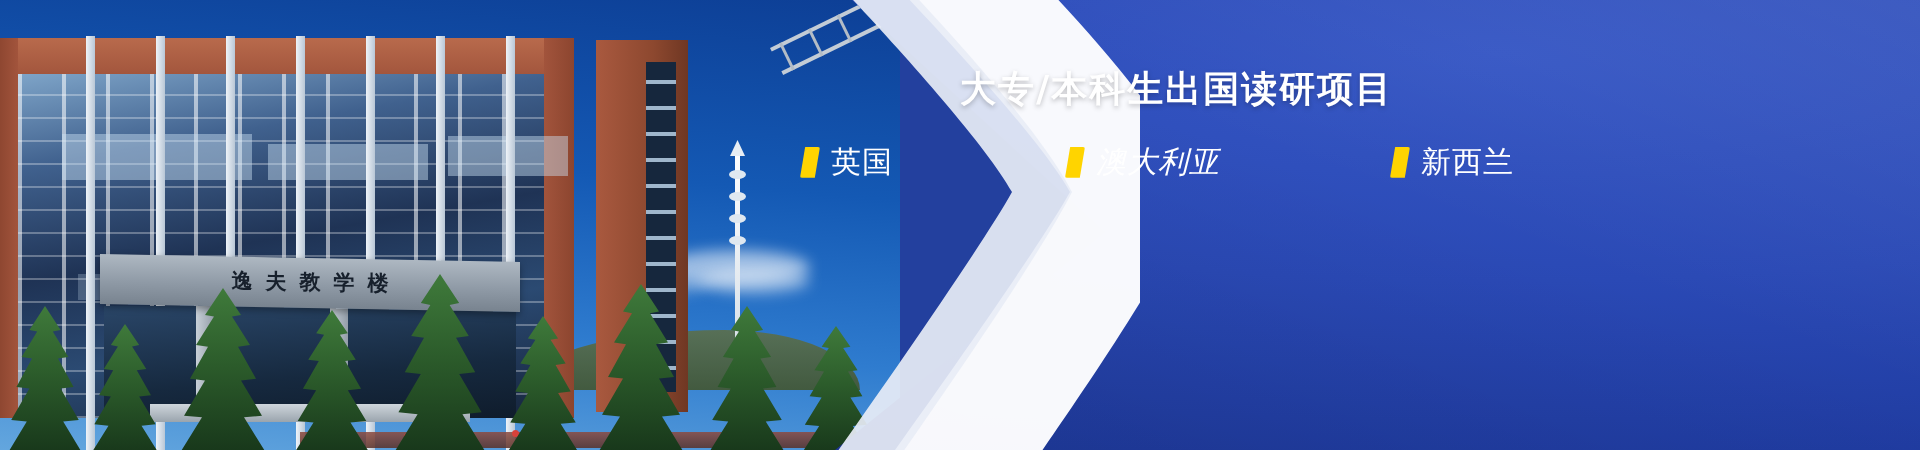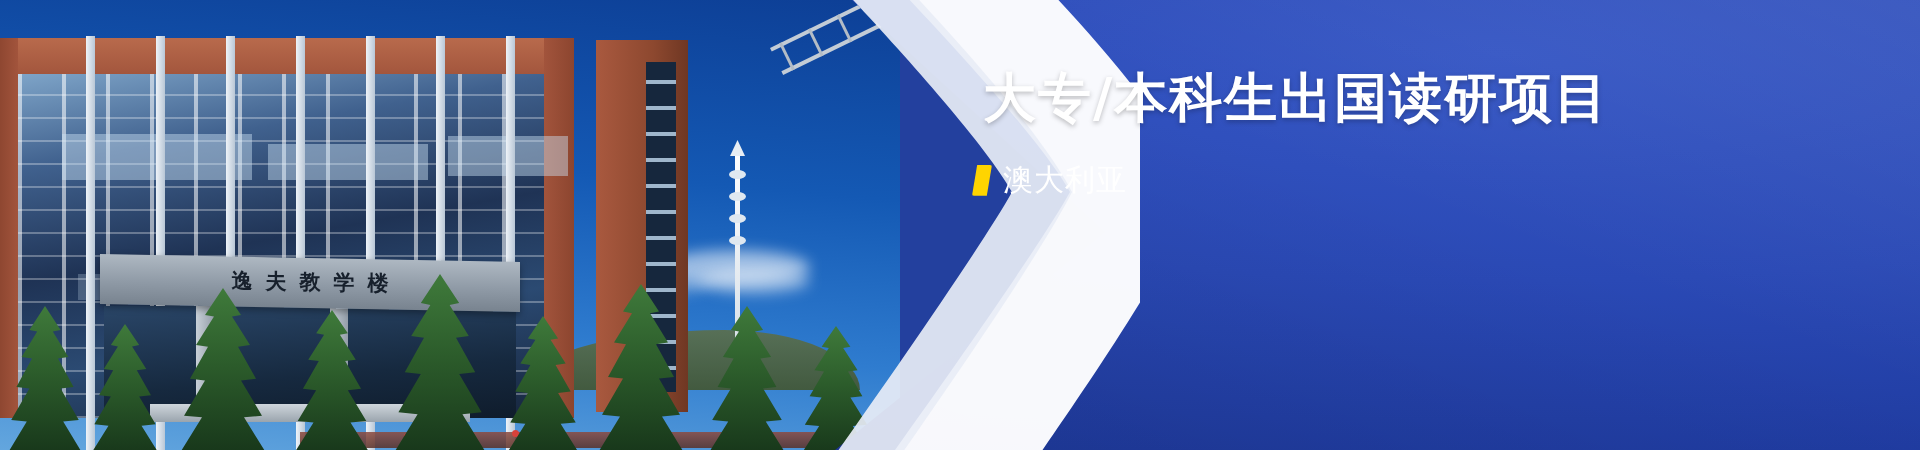--- a/index.html
+++ b/index.html
@@ -170,28 +170,27 @@
   .swoosh{
     position:absolute;left:600px;top:-40px;width:540px;height:530px;
   }
 
   
   .content{
     position:absolute;left:960px;top:70px;width:900px;height:300px;
   }
   .headline{
     color:#ffffff;
-    font-size:53px;
+    font-size:36px;
     font-weight:bold;
     letter-spacing:2px;
     line-height:1.05;
     white-space:nowrap;
     text-shadow:0 2px 5px rgba(0,0,0,.25);
     font-family:"DejaVu Sans","Liberation Sans",sans-serif;
-    margin-left:23px;
   }
   .subhead{
     margin-top:16px;
     margin-left:110px;
     color:#FFE600;
     font-size:42px;
     font-weight:bold;
     letter-spacing:2px;
     white-space:nowrap;
     text-shadow:0 2px 4px rgba(0,0,0,.28);
@@ -202,21 +201,21 @@
     margin-left:-160px;
     display:flex;
     align-items:center;
     width:810px;
   }
   .tag{
     display:flex;align-items:center;
     white-space:nowrap;
   }
   .tag.t1{margin-left:0;}
-  .tag.t2{margin-left:172px;}
+  .tag.t2{margin-left:172px;font-style:italic;}
   .tag.t3{margin-left:170px;}
   .tag-mark{
     width:20px;height:31px;
     background:#FFD400;
     margin-right:11px;
     flex:none;
     clip-path:polygon(26% 0%, 100% 0%, 74% 100%, 0% 100%);
     border-radius:2px;
   }
   .tag-label{
@@ -331,23 +330,31 @@
              Z" fill="#e8edf6" opacity="0.92"></path>
   </svg>
 
   <div class="content">
 
     <div class="headline">大专/本科生出国读研项目</div>
 
 
     <div class="tags">
 
+      <div class="tag t1">
+        <span class="tag-mark"></span>
+        <span class="tag-label">英国</span>
+      </div>
 
       <div class="tag t2">
         <span class="tag-mark"></span>
         <span class="tag-label">澳大利亚</span>
       </div>
 
+      <div class="tag t3">
+        <span class="tag-mark"></span>
+        <span class="tag-label">新西兰</span>
+      </div>
 
     </div>
   </div>
 
 </div>
 
 </body></html>

